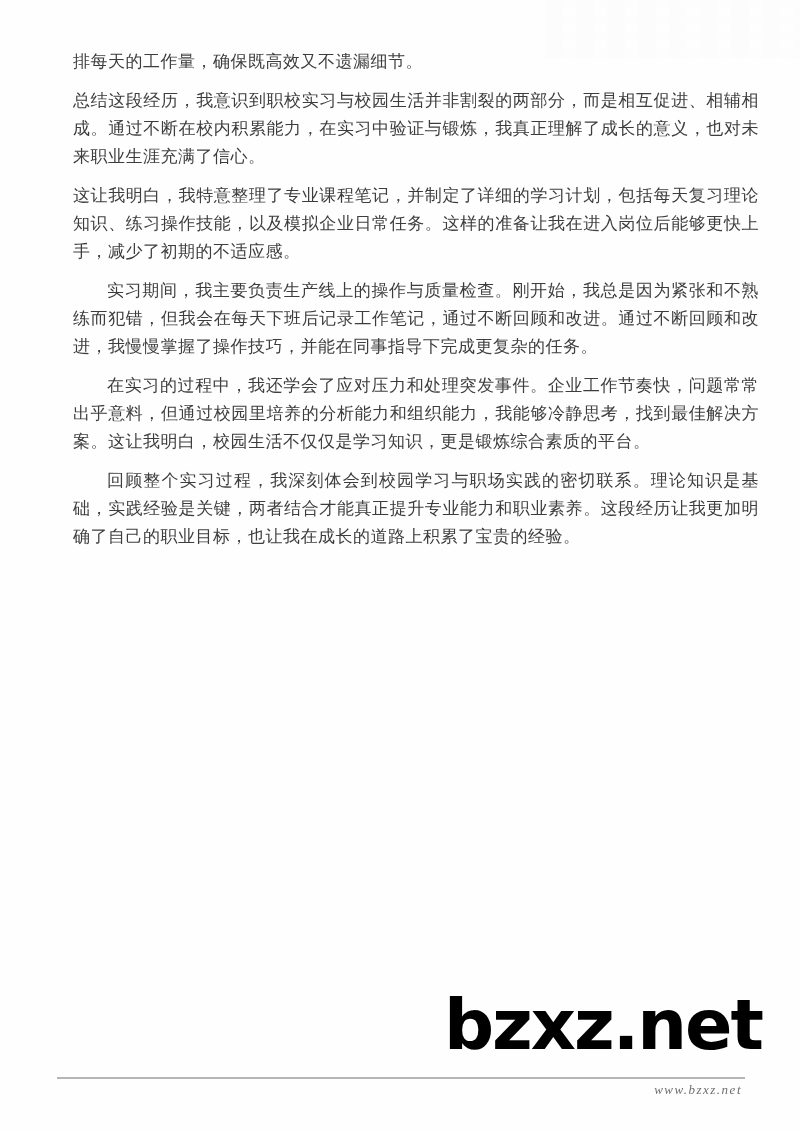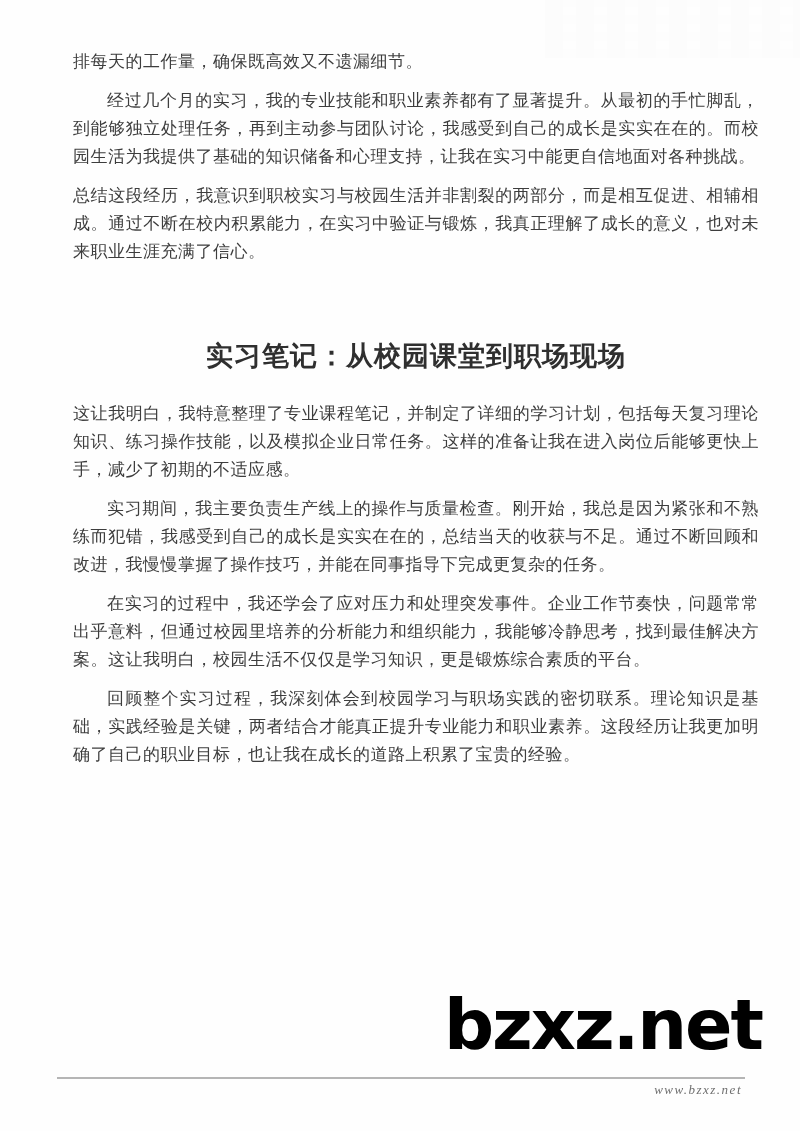--- a/index.html
+++ b/index.html
@@ -101,30 +101,28 @@
 <div class="page">
 
   <div class="scan-noise"></div>
 
   <div class="watermark">bzxz.net</div>
 
   <div class="content">
 
     <p class="body-par">排每天的工作量，确保既高效又不遗漏细节。</p>
 
-    <p class="body-par indent">经过几个月的实习，我的专业技能和职业素养都有了显著提升。从最初的手忙脚乱，到能够独立处理任务，再到主动参与团队讨论，我感受到自己的成长是实实在在的。而校园生活为我提供了基础的知识储备和心理支持，让我在实习中能更自信地面对各种挑战。</p>
 
     <p class="body-par">总结这段经历，我意识到职校实习与校园生活并非割裂的两部分，而是相互促进、相辅相成。通过不断在校内积累能力，在实习中验证与锻炼，我真正理解了成长的意义，也对未来职业生涯充满了信心。</p>
 
-    <h1 class="doc-title">实习笔记：从校园课堂到职场现场</h1>
 
 
     <p class="body-par">这让我明白，我特意整理了专业课程笔记，并制定了详细的学习计划，包括每天复习理论知识、练习操作技能，以及模拟企业日常任务。这样的准备让我在进入岗位后能够更快上手，减少了初期的不适应感。</p>
 
-    <p class="body-par indent">实习期间，我主要负责生产线上的操作与质量检查。刚开始，我总是因为紧张和不熟练而犯错，我感受到自己的成长是实实在在的，总结当天的收获与不足。通过不断回顾和改进，我慢慢掌握了操作技巧，并能在同事指导下完成更复杂的任务。</p>
+    <p class="body-par indent">实习期间，我主要负责生产线上的操作与质量检查。刚开始，我总是因为紧张和不熟练而犯错，但我会在每天下班后记录工作笔记，通过不断回顾和改进。通过不断回顾和改进，我慢慢掌握了操作技巧，并能在同事指导下完成更复杂的任务。</p>
 
 
     <p class="body-par indent">在实习的过程中，我还学会了应对压力和处理突发事件。企业工作节奏快，问题常常出乎意料，但通过校园里培养的分析能力和组织能力，我能够冷静思考，找到最佳解决方案。这让我明白，校园生活不仅仅是学习知识，更是锻炼综合素质的平台。</p>
 
     <p class="body-par indent">回顾整个实习过程，我深刻体会到校园学习与职场实践的密切联系。理论知识是基础，实践经验是关键，两者结合才能真正提升专业能力和职业素养。这段经历让我更加明确了自己的职业目标，也让我在成长的道路上积累了宝贵的经验。</p>
 
   </div>
 
   <div class="footer-rule"></div>
 

